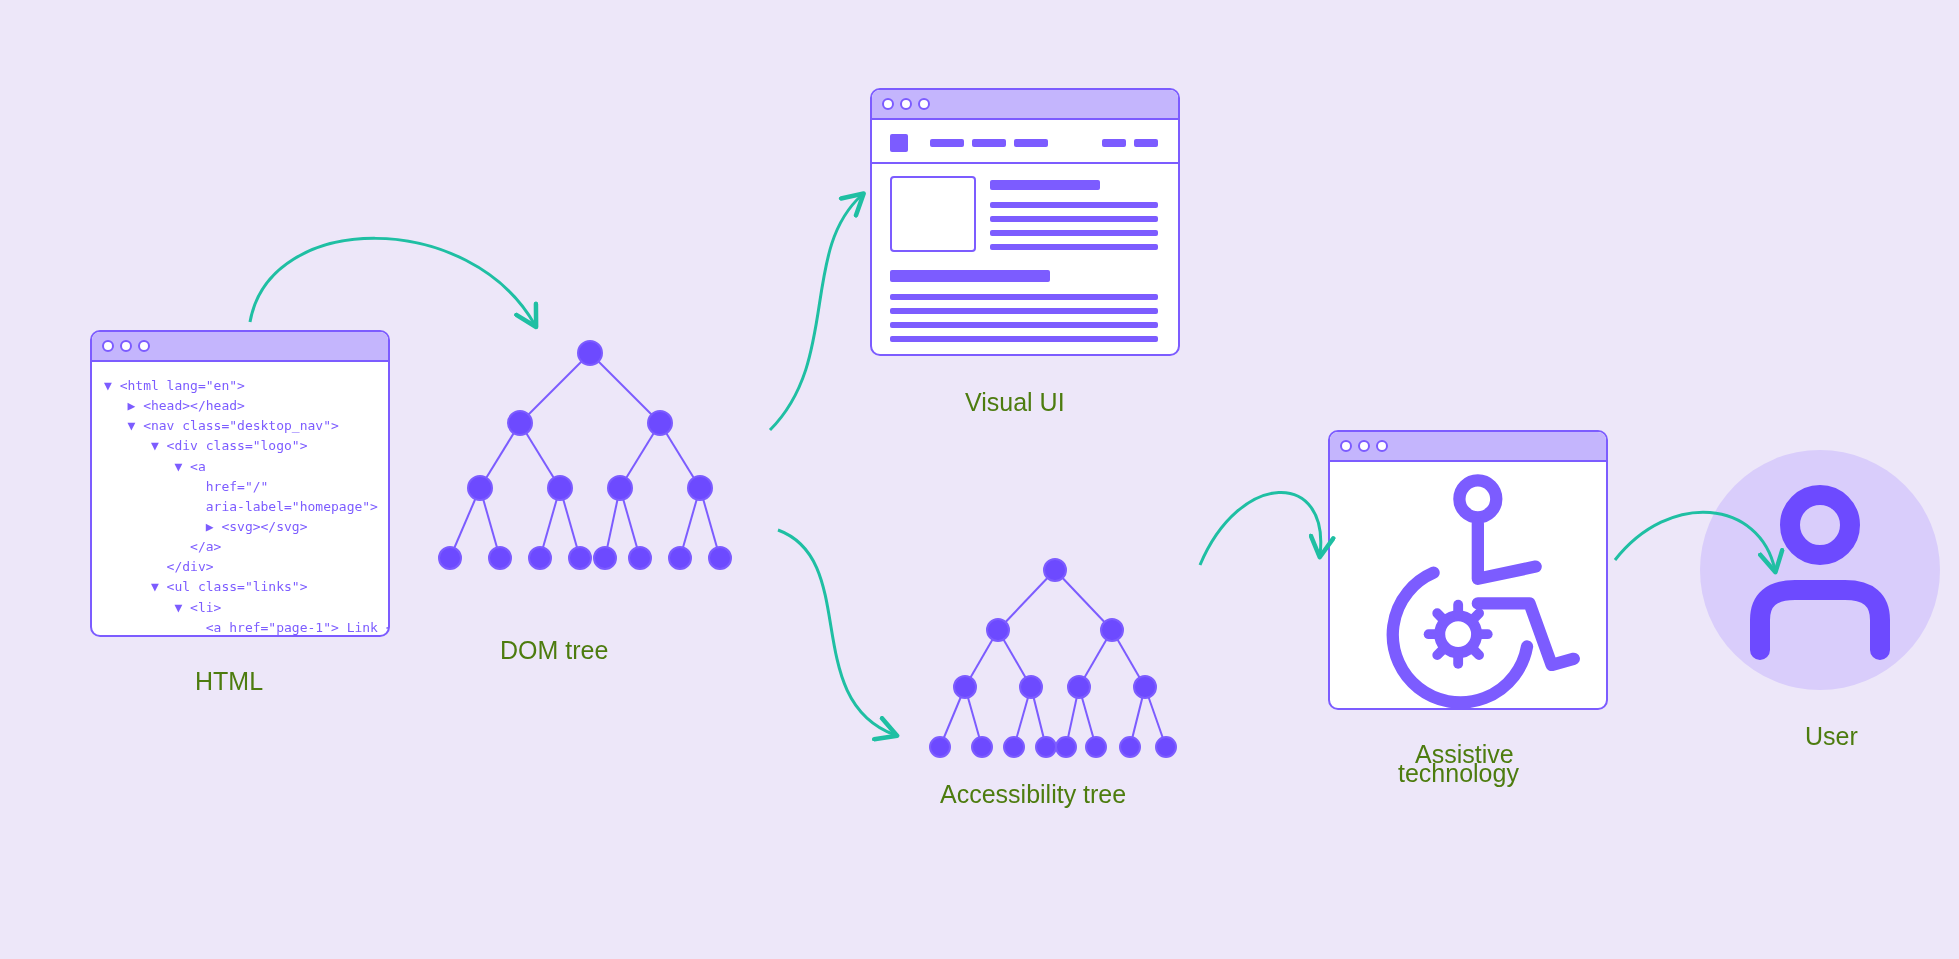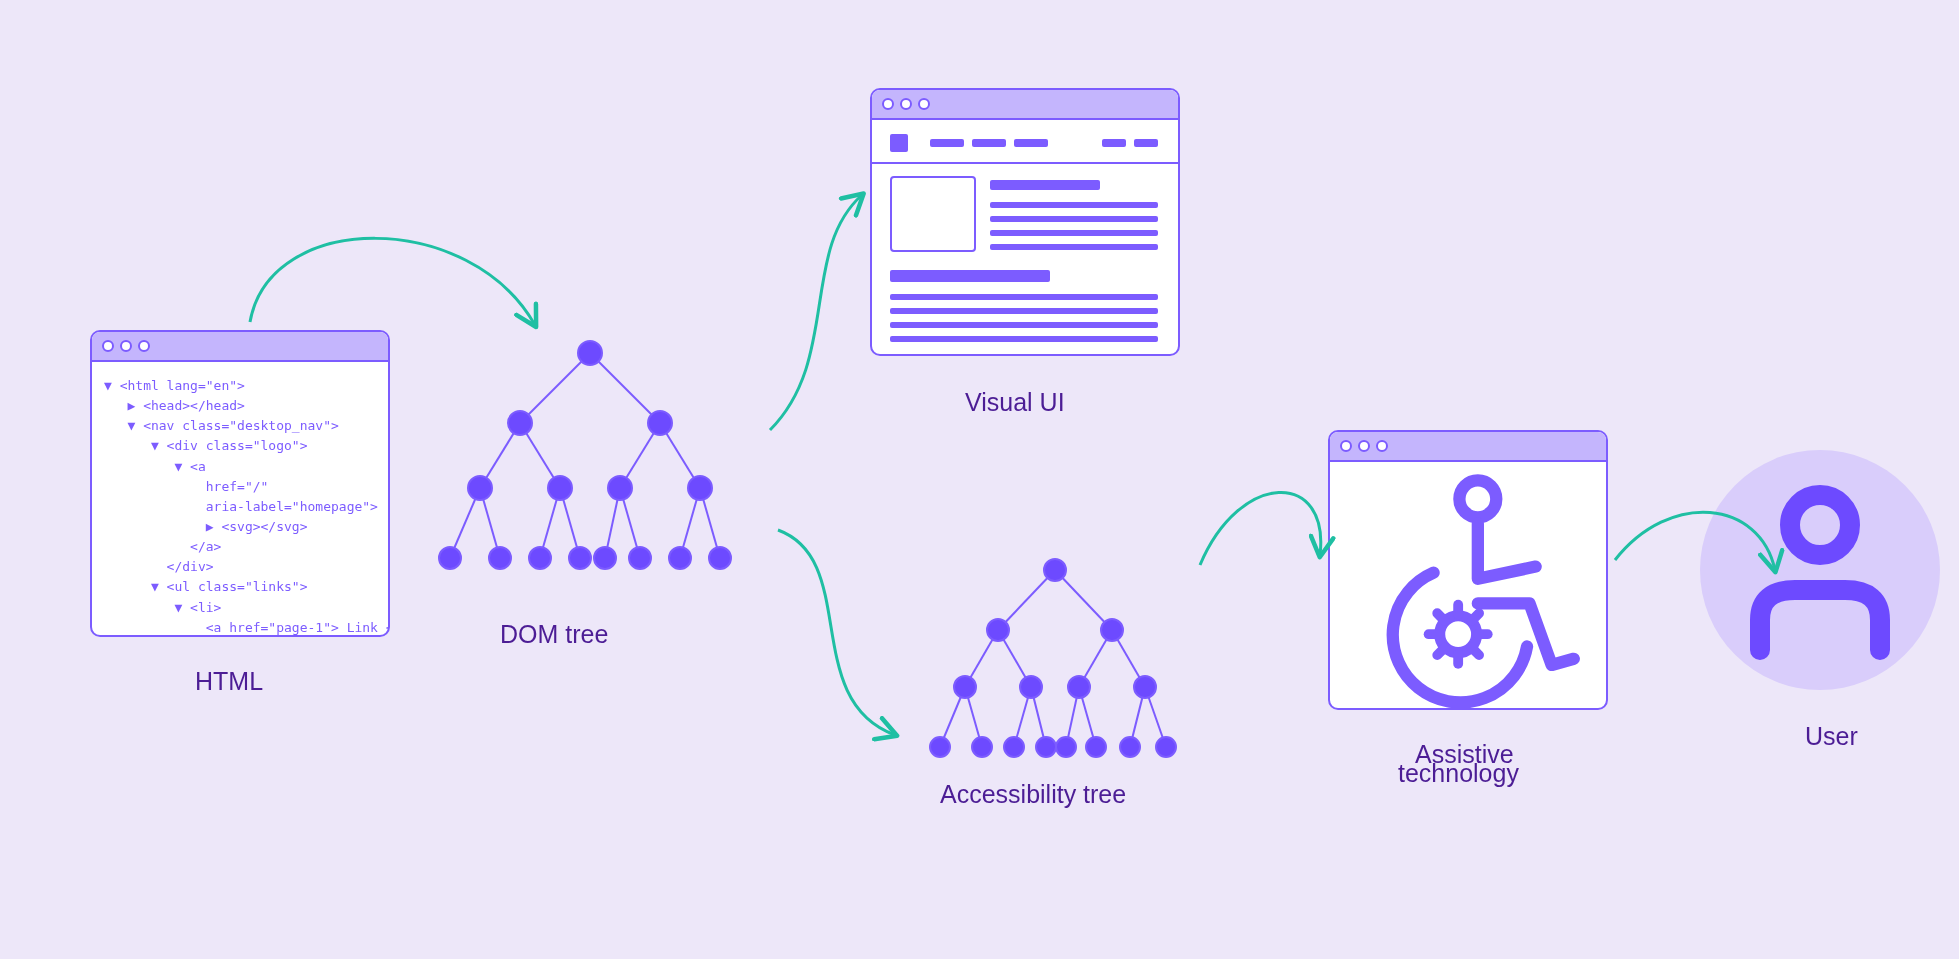--- a/index.html
+++ b/index.html
@@ -6,21 +6,21 @@
   body {
     width: 1959px;
     height: 959px;
     background: #ede7f9;
     font-family: -apple-system, "Segoe UI", sans-serif;
     position: relative;
     overflow: hidden;
   }
   .label {
     position: absolute;
-    color: #4c1d95;
+    color: #4d7c0f;
     font-size: 25px;
     font-weight: 500;
     text-align: center;
   }
   .window {
     position: absolute;
     background: #fff;
     border: 2px solid #7c5cff;
     border-radius: 10px;
     overflow: hidden;
@@ -115,21 +115,21 @@
     <circle cx="35" cy="225" r="11"></circle>
       <circle cx="85" cy="225" r="11"></circle>
     <circle cx="125" cy="225" r="11"></circle>
       <circle cx="165" cy="225" r="11"></circle>
     <circle cx="190" cy="225" r="11"></circle>
       <circle cx="225" cy="225" r="11"></circle>
     <circle cx="265" cy="225" r="11"></circle>
       <circle cx="305" cy="225" r="11"></circle>
   </g>
 </svg>
-<div class="label" style="left:500px; top:620px;">DOM tree</div>
+<div class="label" style="left:500px; top:636px;">DOM tree</div>
 
 <div class="window" style="left:870px; top:88px; width:310px; height:268px;">
   <div class="titlebar">
     <span class="dot"></span>
     <span class="dot"></span>
     <span class="dot"></span>
   </div>
   <div style="position:relative; width:100%; height:calc(100% - 30px);">
 
     <span class="vline" style="left:18px; top:14px; width:18px; height:18px;"></span>

